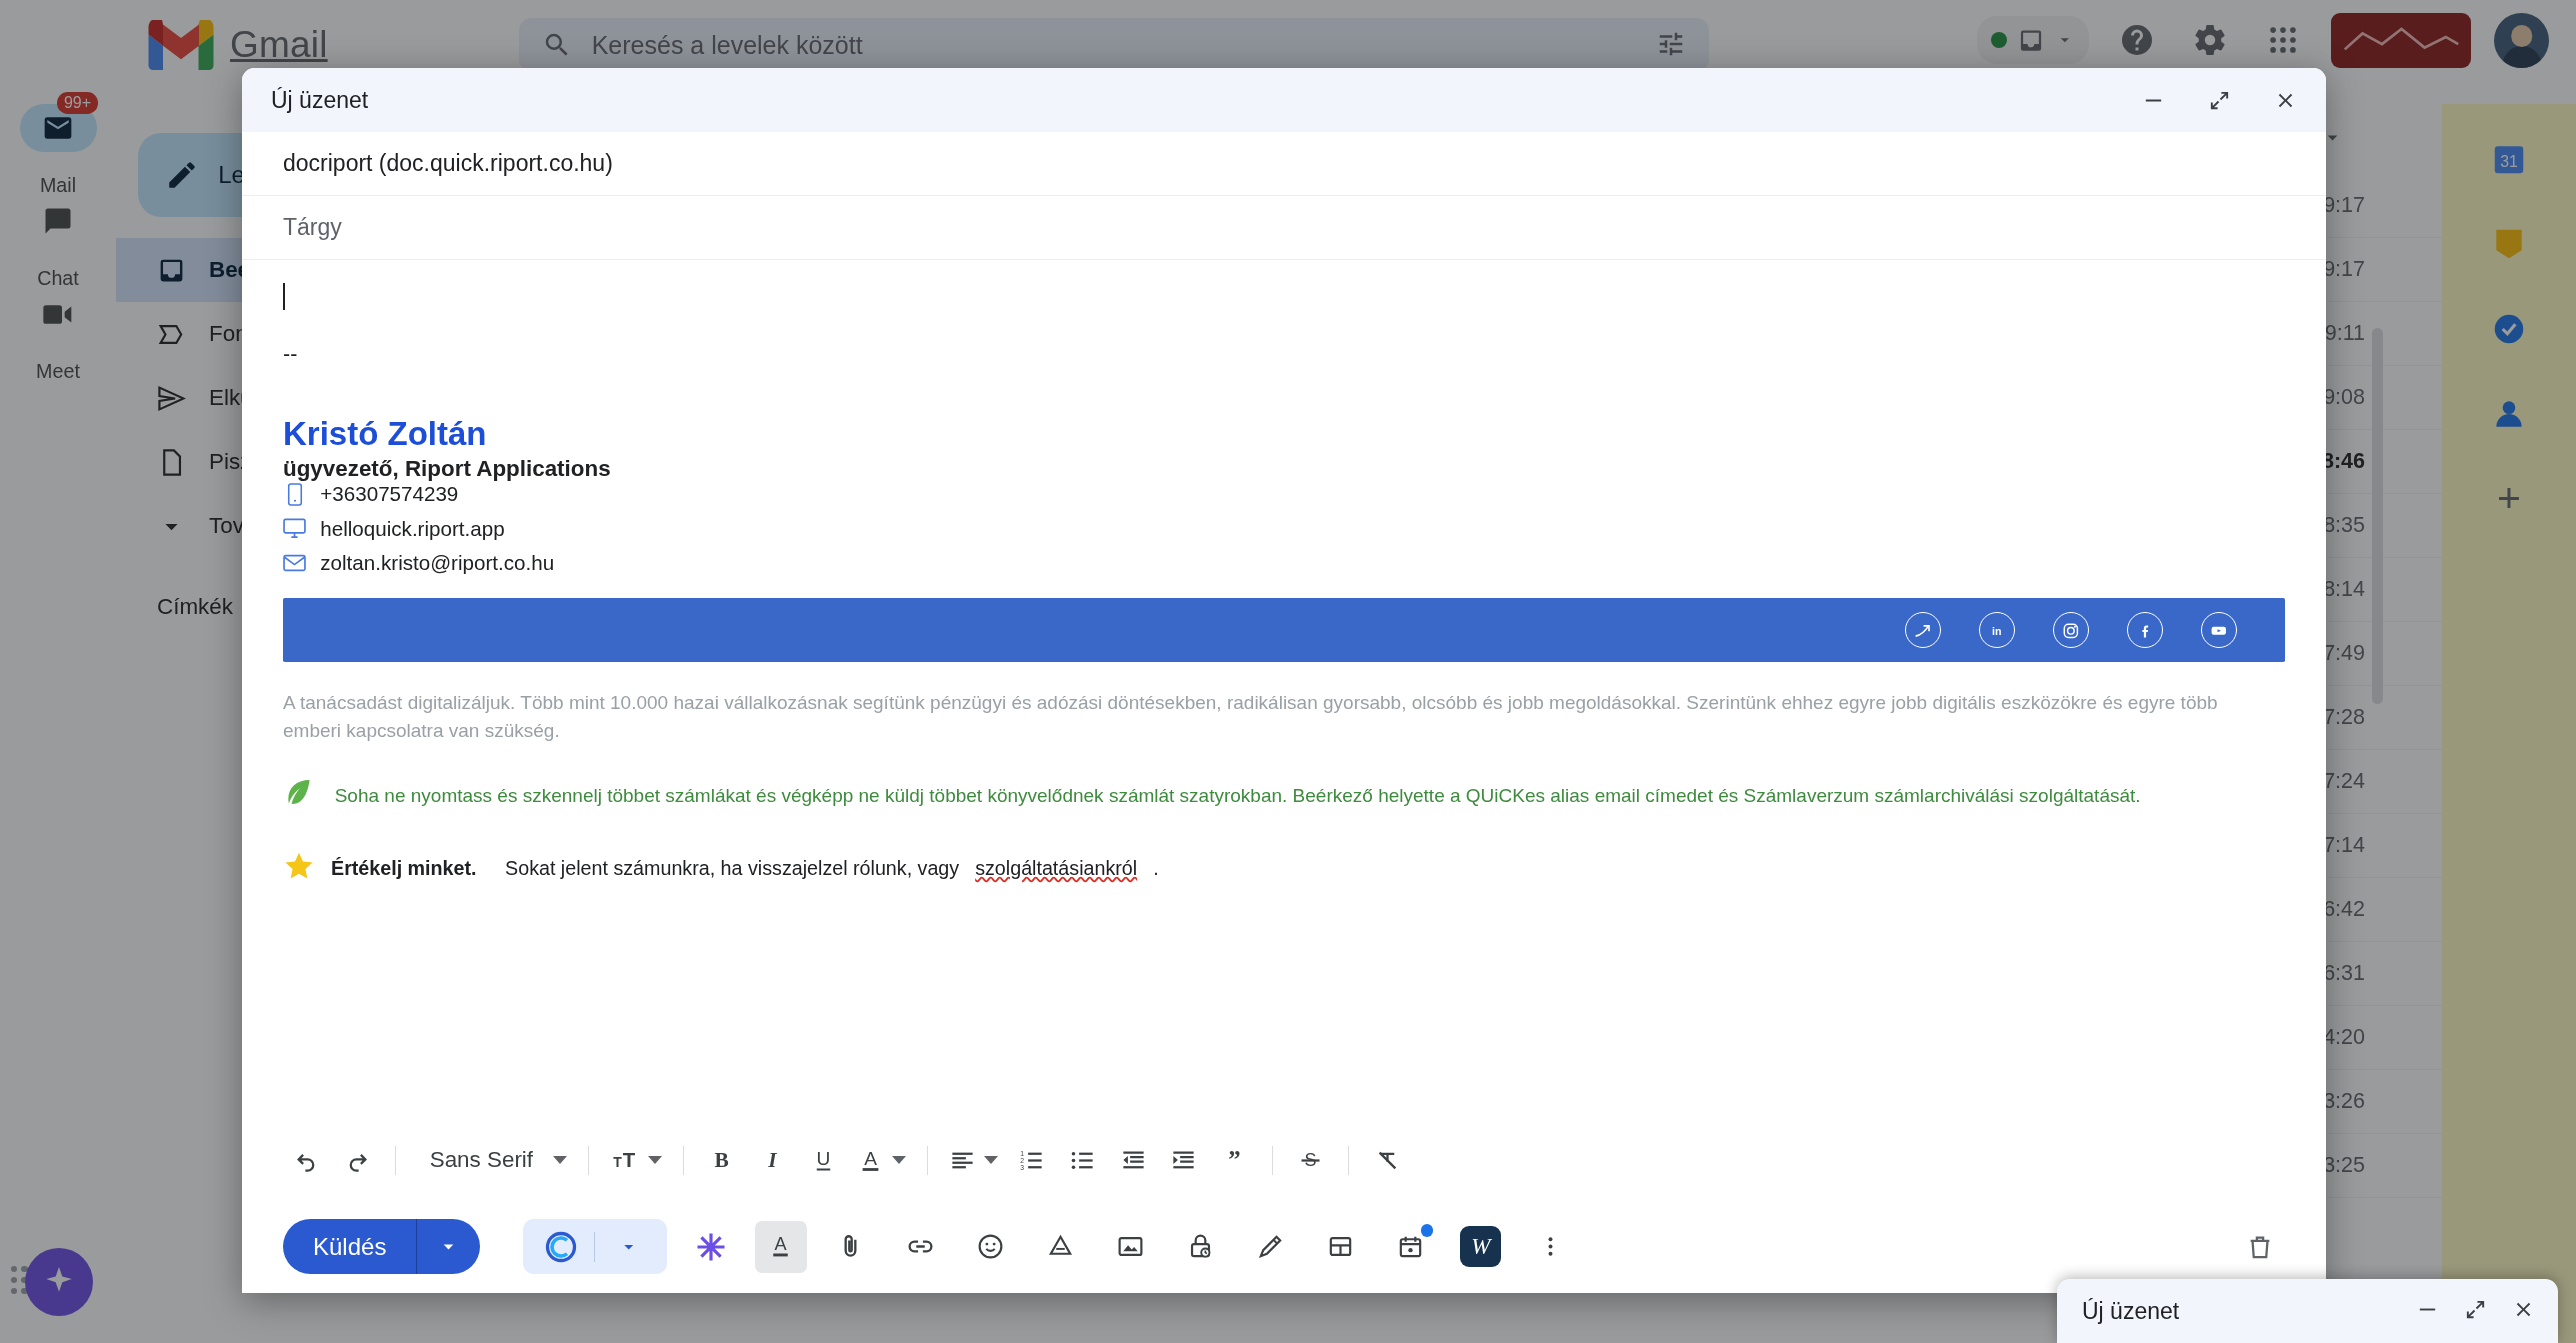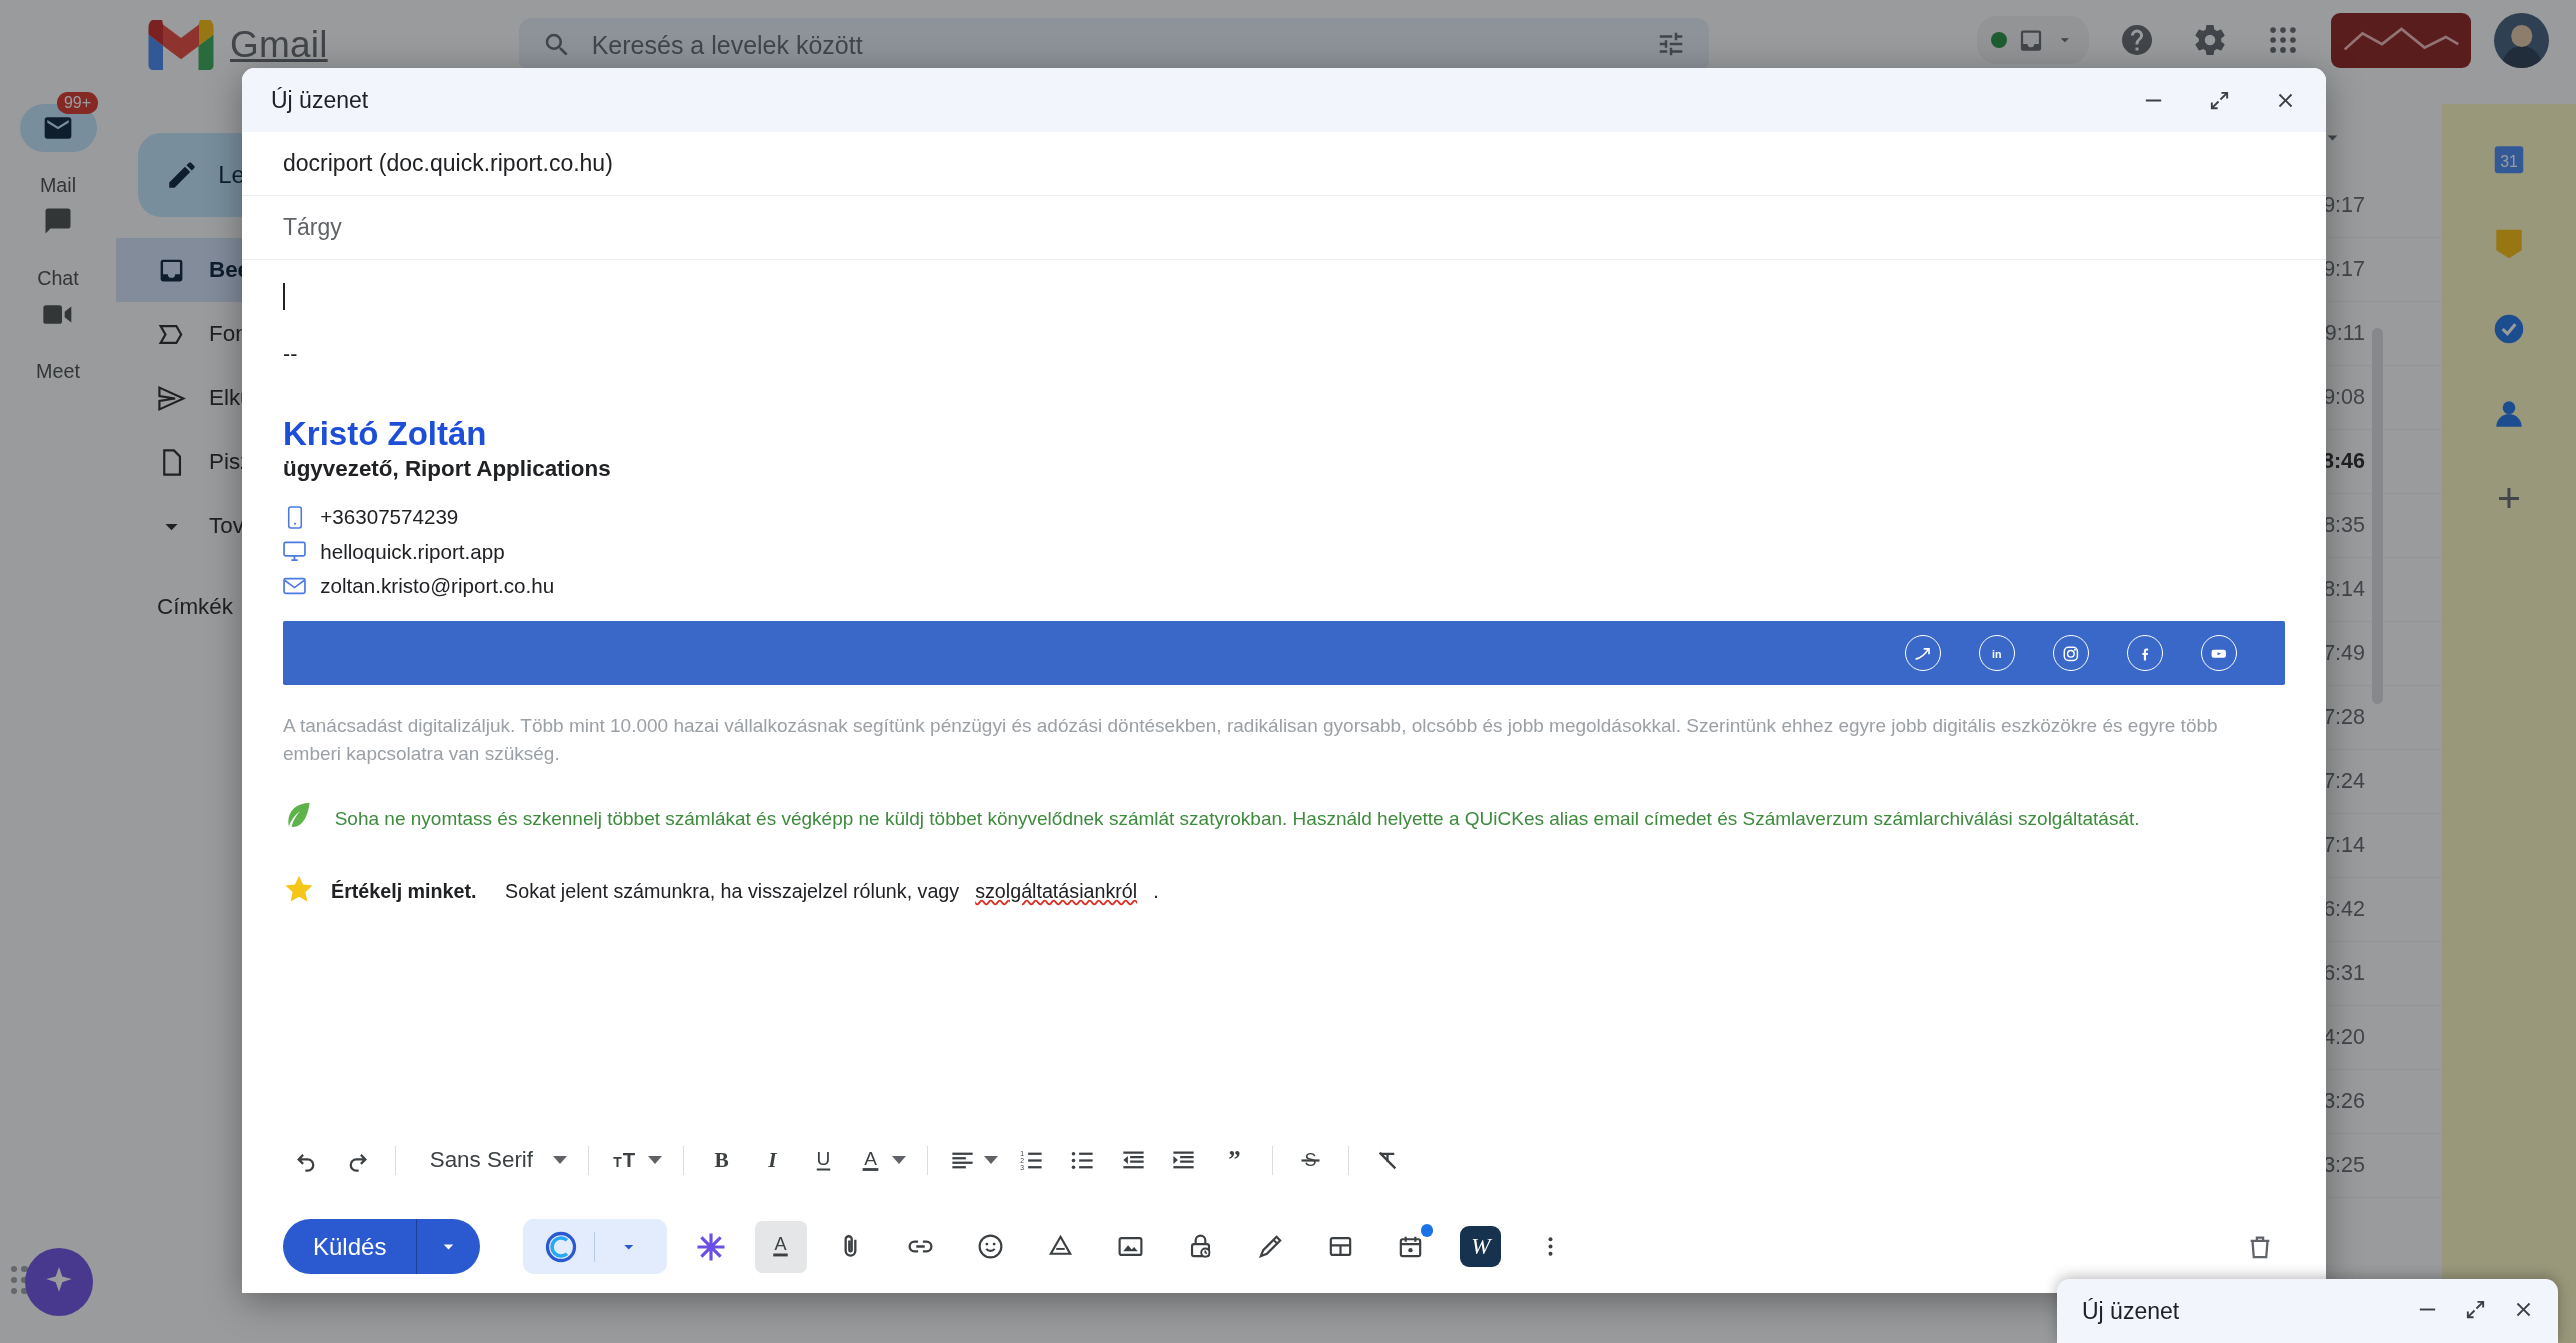--- a/index.html
+++ b/index.html
@@ -116,21 +116,21 @@
   }
   .field-row.placeholder { color: #5f6368; }
 
   .body-area { flex: 1; padding: 23px 41px 0 41px; overflow: hidden; position: relative; font-size: 21.5px; color: #202124; }
   .caret { display: inline-block; width: 1.8px; height: 27px; background: #202124; vertical-align: middle; animation: blink 1s steps(1) infinite; }
   @keyframes blink { 50% { opacity: 0; } }
   .dashdash { margin-top: 32px; font-size: 21.5px; color: #202124; }
 
   .sig-name { margin-top: 48px; font-size: 33px; font-weight: bold; color: #1d4ed8; }
   .sig-role { margin-top: 3px; font-size: 22.4px; font-weight: bold; color: #202124; }
-  .sig-contacts { margin-top: 23px; display: flex; flex-direction: column; gap: 10.7px; }
+  .sig-contacts { display: flex; flex-direction: column; gap: 10.7px; }
   .sig-line { display: flex; align-items: center; gap: 14.3px; font-size: 20.6px; color: #202124; }
   .sig-ico { width: 23px; height: 23px; display: inline-flex; align-items: center; justify-content: center; }
 
   .sig-banner {
     margin-top: 23px; height: 64px; background: #3968c8; border-radius: 1.8px;
     display: flex; align-items: center; justify-content: flex-end; padding-right: 48px; gap: 38px;
   }
   .soc { width: 36px; height: 36px; border-radius: 50%; border: 1.8px solid #ffffff; display: flex; align-items: center; justify-content: center; }
 
   .sig-para { margin-top: 27px; font-size: 19px; line-height: 1.45; color: #9aa0a6; max-width: 1986px; }
@@ -527,21 +527,21 @@
       </div>
 
       <div class="sig-para">A tanácsadást digitalizáljuk. Több mint 10.000 hazai vállalkozásnak segítünk pénzügyi és adózási döntésekben, radikálisan gyorsabb, olcsóbb és jobb megoldásokkal. Szerintünk ehhez egyre jobb digitális eszközökre és egyre több emberi kapcsolatra van szükség.</div>
 
       <div class="sig-green-row">
         <span>
           <svg width="32" height="32" viewBox="0 0 24 24">
               <path fill="#5eb24a" d="M20 3C10 3 4 9 4 17c0 2 .5 3.6.5 3.6S6 14 13 9c0 0-5 5-6.5 11.8 0 0 10.5 2.7 13.5-17.8z"></path>
             </svg>
         </span>
-        <span class="sig-green">Soha ne nyomtass és szkennelj többet számlákat és végképp ne küldj többet könyvelődnek számlát szatyrokban. Használd helyette a QUiCKes alias email címedet és Számlaverzum számlarchiválási szolgáltatását.</span>
+        <span class="sig-green">Soha ne nyomtass és szkennelj többet számlákat és végképp ne küldj többet könyvelődnek számlát szatyrokban. Beérkező helyette a QUiCKes alias email címedet és Számlaverzum számlarchiválási szolgáltatását.</span>
       </div>
 
       <div class="sig-star-row">
         <span>
           <svg width="32" height="32" viewBox="0 0 24 24">
               <path fill="#f5c518" d="M12 2l3 6.6 7.2.8-5.4 4.9 1.5 7.1L12 17.8 5.7 21.4l1.5-7.1L1.8 9.4l7.2-.8z"></path>
             </svg>
         </span>
         <span class="rate-bold">Értékelj minket.</span>
         <span class="rate-rest">Sokat jelent számunkra, ha visszajelzel rólunk, vagy </span>

